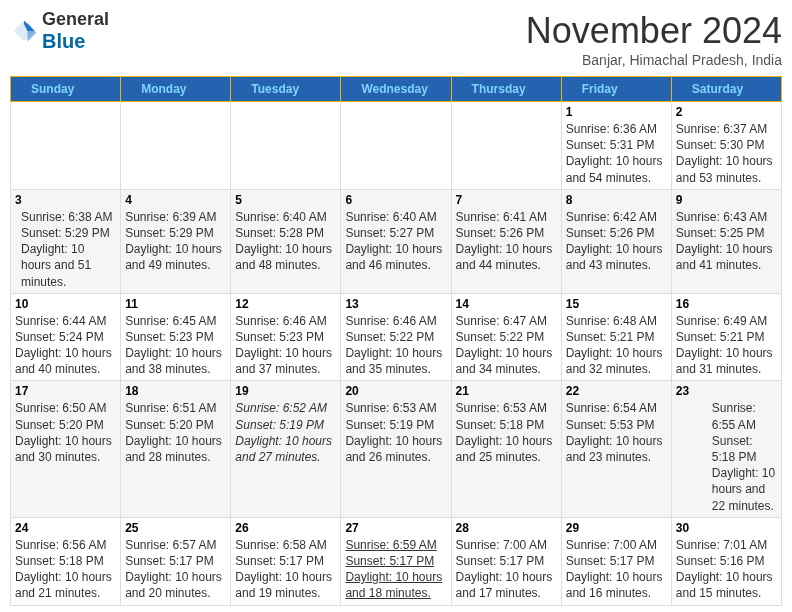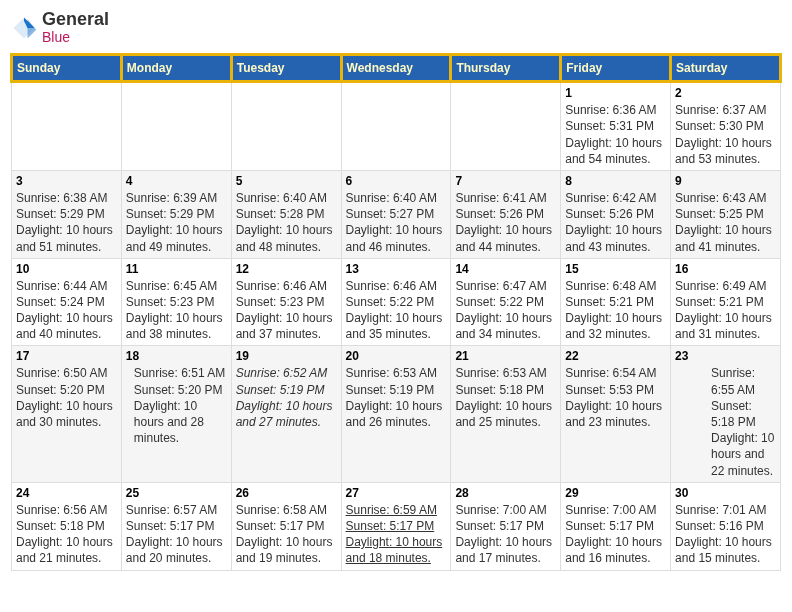--- a/index.html
+++ b/index.html
@@ -25,23 +25,23 @@
       display: flex;
       flex-direction: column;
       line-height: 1.1;
     }
     .logo-general {
       font-size: 18px;
       font-weight: bold;
       color: #333;
     }
     .logo-blue {
-      font-size: 14px;
-      font-weight: normal;
-      color: #be185d;
+      font-size: 20px;
+      font-weight: bold;
+      color: #0369a1;
     }
     .logo-icon {
       width: 28px;
       height: 28px;
     }
     .title-block {
       text-align: right;
     }
     .month-title {
       font-size: 36px;
@@ -52,26 +52,26 @@
       font-size: 14px;
       color: #555;
     }
     table {
       width: 100%;
       border-collapse: collapse;
       font-size: 10px;
     }
     thead th {
       background-color: #2563b0;
-      color: #fef9c3;
+      color: #7dd3fc;
       text-align: left;
-      padding: 5px 4px;
+      padding: 5px 20px;
       font-size: 12px;
       font-weight: bold;
-      border: 3px solid #eab308;
+      border: 1px solid #eab308;
     }
     td {
       border: 1px solid #ddd;
       vertical-align: top;
       padding: 3px 4px;
       width: calc(100% / 7);
       height: 80px;
     }
     tr:nth-child(even) td {
       background: #f5f5f5;
@@ -102,20 +102,24 @@
     <svg class="logo-icon" viewBox="0 0 32 32" xmlns="http://www.w3.org/2000/svg">
       <polygon points="16,4 28,16 16,28 4,16" fill="#1a73c9" opacity="0.15"></polygon>
       <polygon points="20,6 30,18 20,28" fill="#1a73c9" opacity="0.5"></polygon>
       <polygon points="16,4 28,16 20,16 16,8" fill="#1a73c9"></polygon>
     </svg>
     <div class="logo-text">
       <span class="logo-general">General</span>
       <span class="logo-blue">Blue</span>
     </div>
   </div>
+  <div class="title-block">
+    <div class="month-title">November 2024</div>
+    <div class="location">Banjar, Himachal Pradesh, India</div>
+  </div>
 </div>
 
 <table>
   <thead>
     <tr>
     <th>Sunday</th>
         <th>Monday</th>
         <th>Tuesday</th>
         <th>Wednesday</th>
         <th>Thursday</th>
@@ -139,21 +143,21 @@
         <td>
           <span class="day-num">2</span>
           <div class="cell-text" style="white-space: pre-line;">Sunrise: 6:37 AM
 Sunset: 5:30 PM
 Daylight: 10 hours and 53 minutes.</div>
         </td>
       </tr>
       <tr>
         <td>
           <span class="day-num">3</span>
-          <div class="cell-text" style="white-space: pre-line;">Sunrise: 6:38 AM
+          <div class="cell-text" style="white-space: pre-line; margin-left: 6px;">Sunrise: 6:38 AM
 Sunset: 5:29 PM
 Daylight: 10 hours and 51 minutes.</div>
         </td>
         <td>
           <span class="day-num">4</span>
           <div class="cell-text" style="white-space: pre-line;">Sunrise: 6:39 AM
 Sunset: 5:29 PM
 Daylight: 10 hours and 49 minutes.</div>
         </td>
         <td>
@@ -233,21 +237,21 @@
       </tr>
       <tr>
         <td>
           <span class="day-num">17</span>
           <div class="cell-text" style="white-space: pre-line;">Sunrise: 6:50 AM
 Sunset: 5:20 PM
 Daylight: 10 hours and 30 minutes.</div>
         </td>
         <td>
           <span class="day-num">18</span>
-          <div class="cell-text" style="white-space: pre-line; margin-left: 8px;">Sunrise: 6:51 AM
+          <div class="cell-text" style="white-space: pre-line;">Sunrise: 6:51 AM
 Sunset: 5:20 PM
 Daylight: 10 hours and 28 minutes.</div>
         </td>
         <td>
           <span class="day-num">19</span>
           <div class="cell-text" style="white-space: pre-line; font-style: italic;">Sunrise: 6:52 AM
 Sunset: 5:19 PM
 Daylight: 10 hours and 27 minutes.</div>
         </td>
         <td>

